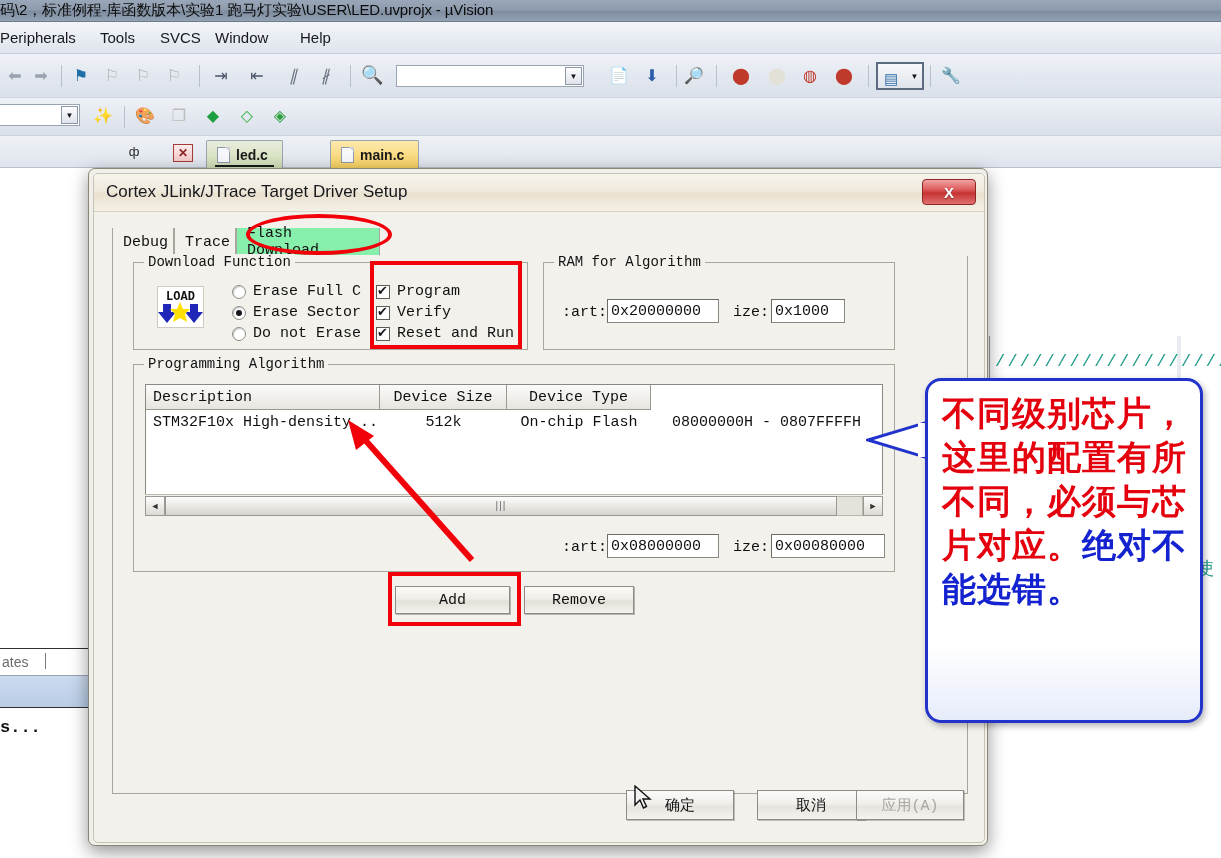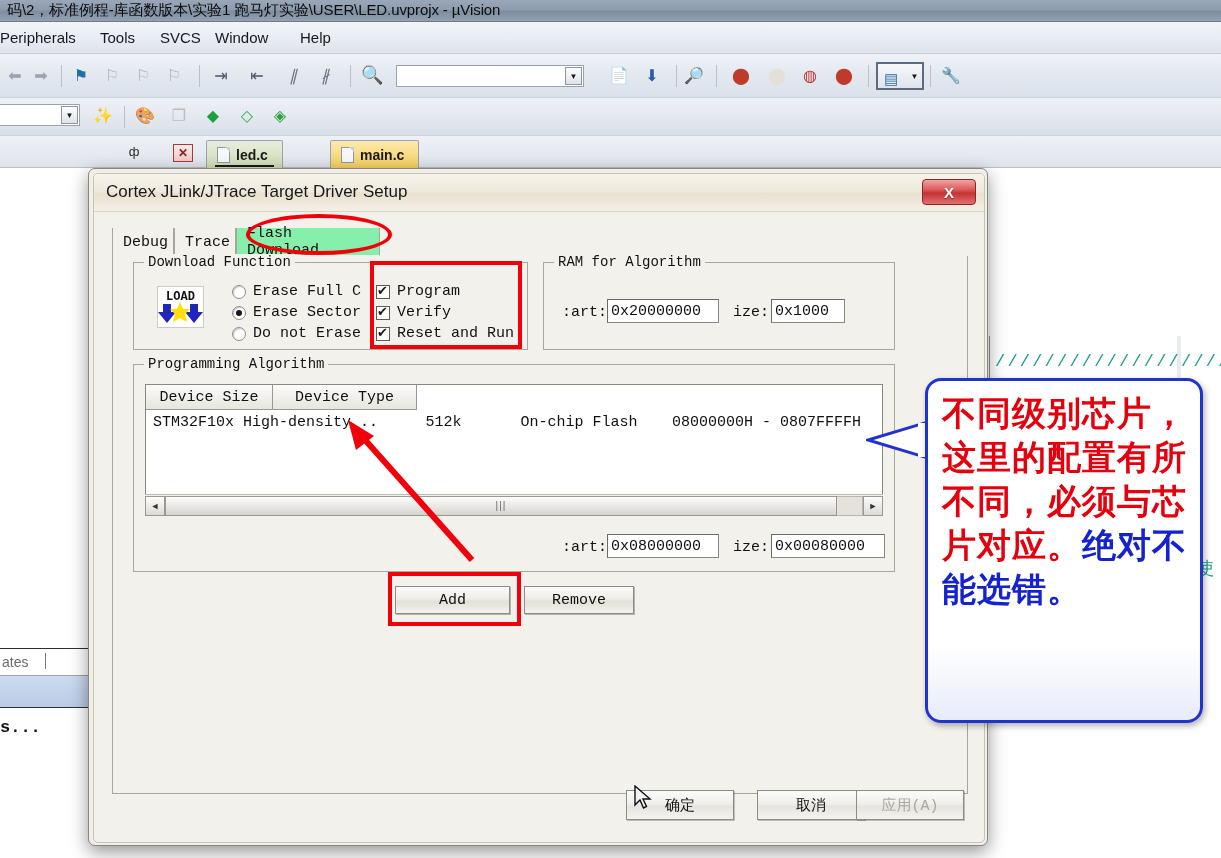--- a/index.html
+++ b/index.html
@@ -16,21 +16,20 @@
 
   .titlebar {
     position: absolute; left: 0; top: 0; width: 1221px; height: 22px;
     background: linear-gradient(to bottom, #9aa7b8 0%, #8e9cae 45%, #7e8da0 55%, #93a1b3 100%);
     border-bottom: 1px solid #6d7b8d;
   }
   .titlebar-text {
     position: absolute; left: 0px; top: 1px;
     font-size: 15px; color: #0b0b0b; white-space: nowrap;
     letter-spacing: -0.1px;
-    padding-left: 7px;
   }
 
   .menubar {
     position: absolute; left: 0; top: 22px; width: 1221px; height: 32px;
     background: linear-gradient(to bottom, #f3f5f9 0%, #e8ecf3 50%, #dfe4ed 100%);
     border-bottom: 1px solid #c6ccd8;
   }
   .menu-item {
     position: absolute; top: 7px; font-size: 15px; color: #16181c; white-space: nowrap;
   }
@@ -505,20 +504,21 @@
 <div class="tinput" style="left:607px; top:299px; width:112px;">0x20000000</div>
 <div class="fld-label" style="left:733px; top:304px;">ize:</div>
 <div class="tinput" style="left:771px; top:299px; width:74px;">0x1000</div>
 
 <div class="group" style="left:133px; top:364px; width:762px; height:208px;">
   <span class="group-label">Programming Algorithm</span>
 </div>
 
 <div class="lv">
   <div class="lv-head">
+    <div class="lv-th" style="width:234px; padding-left:7px;">Description</div>
     <div class="lv-th" style="width:127px; justify-content:center;">Device Size</div>
     <div class="lv-th" style="width:144px; justify-content:center;">Device Type</div>
   </div>
   <div class="lv-row">
     <div class="lv-td" style="width:234px; padding-left:7px;">STM32F10x High-density ...</div>
     <div class="lv-td" style="width:127px; justify-content:center;">512k</div>
     <div class="lv-td" style="width:144px; justify-content:center;">On-chip Flash</div>
     <div class="lv-td" style="width:231px; justify-content:center;">08000000H - 0807FFFFH</div>
   </div>
 </div>

